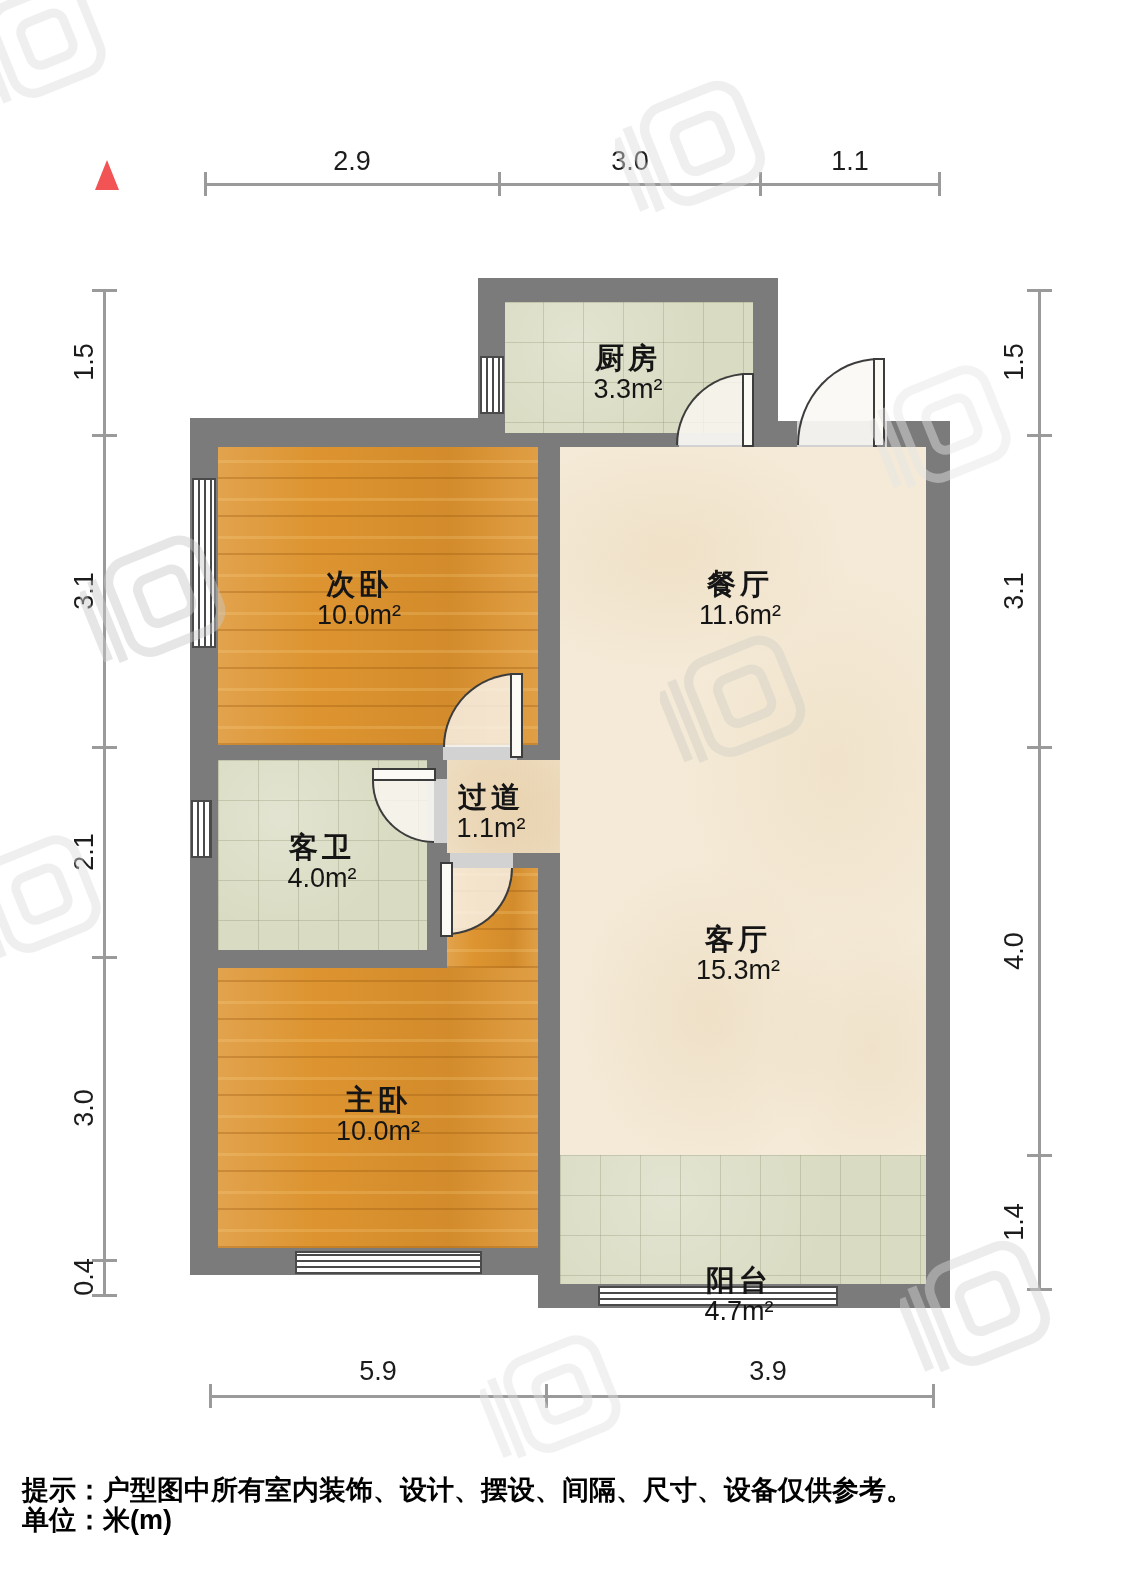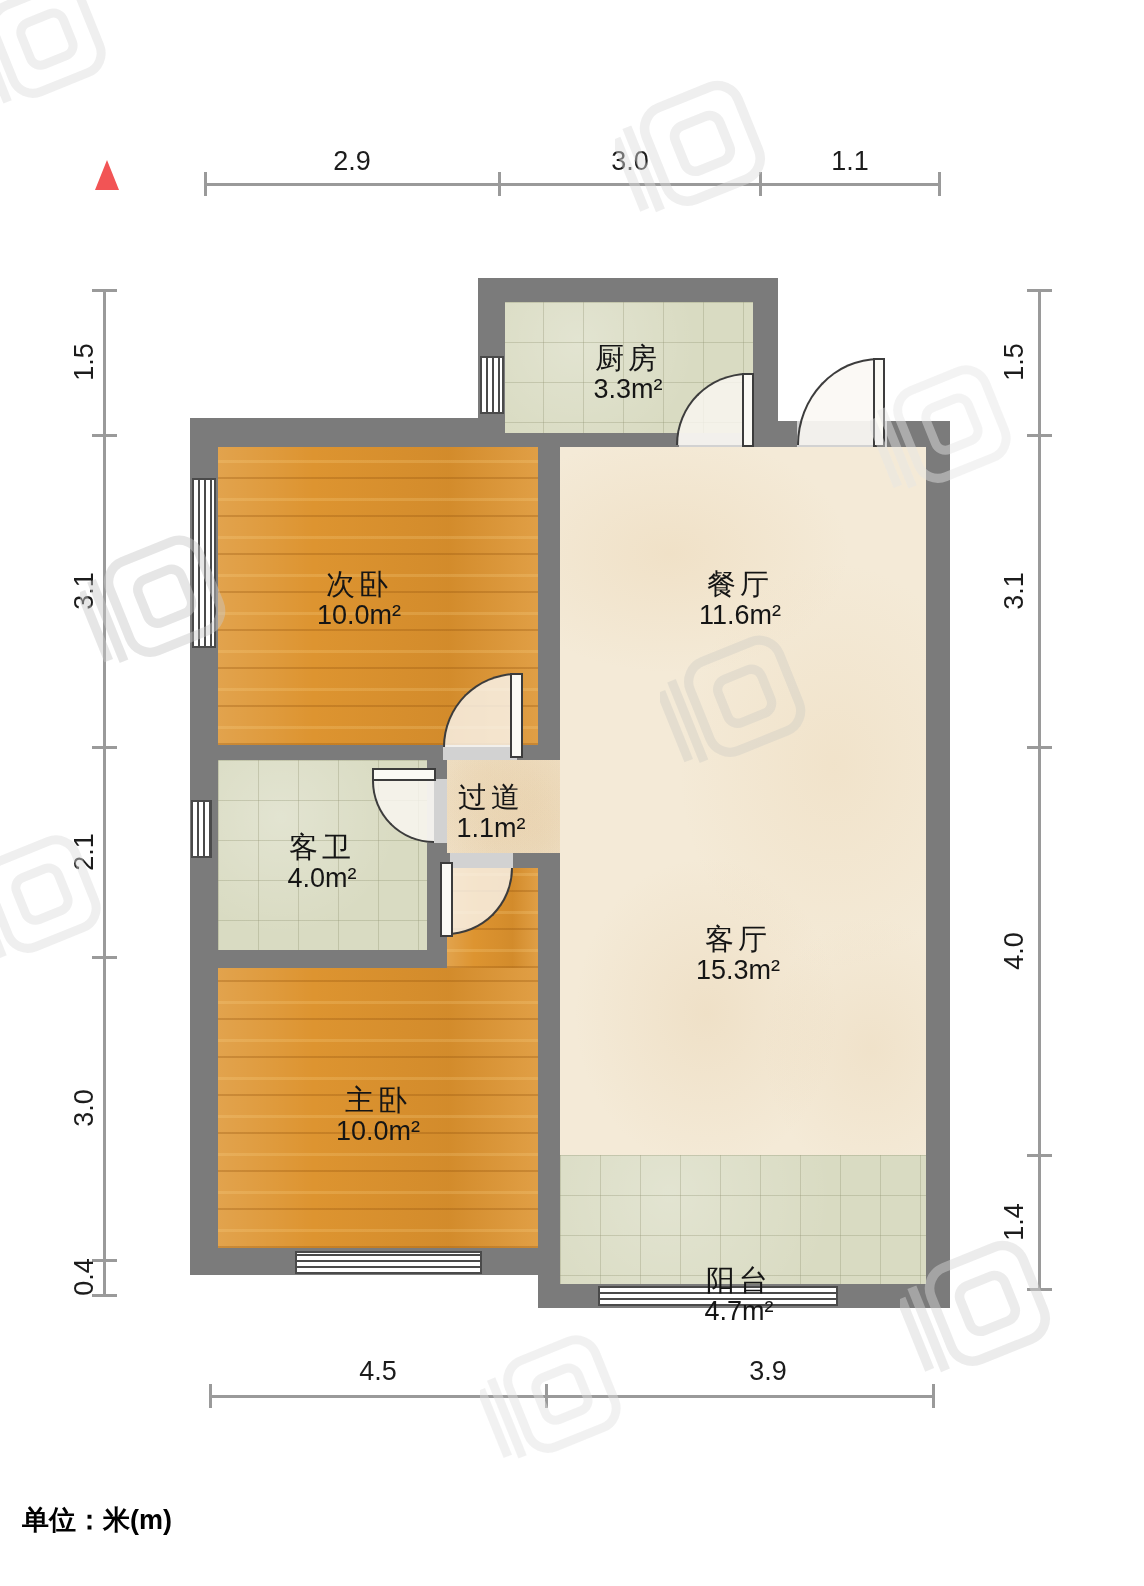--- a/index.html
+++ b/index.html
@@ -32,21 +32,21 @@
   .win-v{background-image:repeating-linear-gradient(90deg, transparent 0 4px, #4a4a4a 4px 6px);}
   .win-h{background-image:repeating-linear-gradient(0deg, transparent 0 4px, #4a4a4a 4px 6px);}
   
   .leaf{position:absolute;background:#fbfaf5;border:2px solid #3c3c3c;box-sizing:border-box;}
   .arc{position:absolute;background:rgba(250,248,242,0.80);box-sizing:border-box;border:0 solid #3c3c3c;}
   .arc-tl{border-top-width:2px;border-left-width:2px;border-top-left-radius:100% 100%;}
   .arc-bl{border-bottom-width:2px;border-left-width:2px;border-bottom-left-radius:100% 100%;}
   .arc-br{border-bottom-width:2px;border-right-width:2px;border-bottom-right-radius:100% 100%;}
   
   .room-label{position:absolute;transform:translateX(-50%);text-align:center;color:#151515;white-space:nowrap;}
-  .room-name{font-size:29px;font-weight:400;letter-spacing:4px;line-height:32px;}
+  .room-name{font-size:29px;font-weight:700;letter-spacing:4px;line-height:32px;}
   .room-area{font-size:27px;font-weight:400;letter-spacing:0;line-height:30px;}
   
   .dim-line{position:absolute;background:#9a9a9a;}
   .tick{position:absolute;background:#9a9a9a;}
   .dim-text{position:absolute;font-size:27px;color:#1c1c1c;white-space:nowrap;}
   .dim-text.h{transform:translateX(-50%);}
   .dim-text.v{transform:translate(-50%,-50%) rotate(-90deg);}
   
   .north{position:absolute;width:0;height:0;border-left:12px solid transparent;border-right:12px solid transparent;border-bottom:30px solid #f25455;}
   
@@ -153,21 +153,21 @@
   <div class="tick" style="left:759px;top:172px;width:3px;height:24px;"></div>
   <div class="tick" style="left:938px;top:172px;width:3px;height:24px;"></div>
   <div class="dim-text h" style="left:352px;top:146px;">2.9</div>
   <div class="dim-text h" style="left:630px;top:146px;">3.0</div>
   <div class="dim-text h" style="left:850px;top:146px;">1.1</div>
 
   <div class="dim-line" style="left:210px;top:1395px;width:724px;height:3px;"></div>
   <div class="tick" style="left:209px;top:1384px;width:3px;height:24px;"></div>
   <div class="tick" style="left:545px;top:1384px;width:3px;height:24px;"></div>
   <div class="tick" style="left:932px;top:1384px;width:3px;height:24px;"></div>
-  <div class="dim-text h" style="left:378px;top:1356px;">4.5</div>
+  <div class="dim-text h" style="left:378px;top:1356px;">5.9</div>
   <div class="dim-text h" style="left:768px;top:1356px;">3.9</div>
 
   <div class="dim-line" style="left:103px;top:290px;width:3px;height:1006px;"></div>
   <div class="tick" style="left:92px;top:289px;width:25px;height:3px;"></div>
   <div class="tick" style="left:92px;top:434px;width:25px;height:3px;"></div>
   <div class="tick" style="left:92px;top:746px;width:25px;height:3px;"></div>
   <div class="tick" style="left:92px;top:956px;width:25px;height:3px;"></div>
   <div class="tick" style="left:92px;top:1259px;width:25px;height:3px;"></div>
   <div class="tick" style="left:92px;top:1294px;width:25px;height:3px;"></div>
   <div class="dim-text v" style="left:84px;top:362px;">1.5</div>
@@ -181,20 +181,21 @@
   <div class="tick" style="left:1027px;top:434px;width:25px;height:3px;"></div>
   <div class="tick" style="left:1027px;top:746px;width:25px;height:3px;"></div>
   <div class="tick" style="left:1027px;top:1154px;width:25px;height:3px;"></div>
   <div class="tick" style="left:1027px;top:1288px;width:25px;height:3px;"></div>
   <div class="dim-text v" style="left:1014px;top:362px;">1.5</div>
   <div class="dim-text v" style="left:1014px;top:591px;">3.1</div>
   <div class="dim-text v" style="left:1014px;top:951px;">4.0</div>
   <div class="dim-text v" style="left:1014px;top:1222px;">1.4</div>
 
   <div class="note" style="top:1502px;">单位：米(m)</div>
+  <div class="note" style="top:1472px;">提示：户型图中所有室内装饰、设计、摆设、间隔、尺寸、设备仅供参考。</div>
 
   <svg class="wm" style="left:-35px;top:-25px;" width="150" height="150" viewBox="0 0 100 100">
       <g transform="rotate(-22 50 50)" fill="none" stroke="#dcdcdc" stroke-width="6">
         <rect x="26" y="14" width="62" height="62" rx="14"></rect>
         <rect x="42" y="30" width="30" height="30" rx="7"></rect>
         <line x1="8" y1="22" x2="8" y2="70"></line>
         <line x1="17" y1="18" x2="17" y2="74"></line>
       </g>
     </svg>
   <svg class="wm" style="left:615px;top:75px;" width="160" height="160" viewBox="0 0 100 100">

